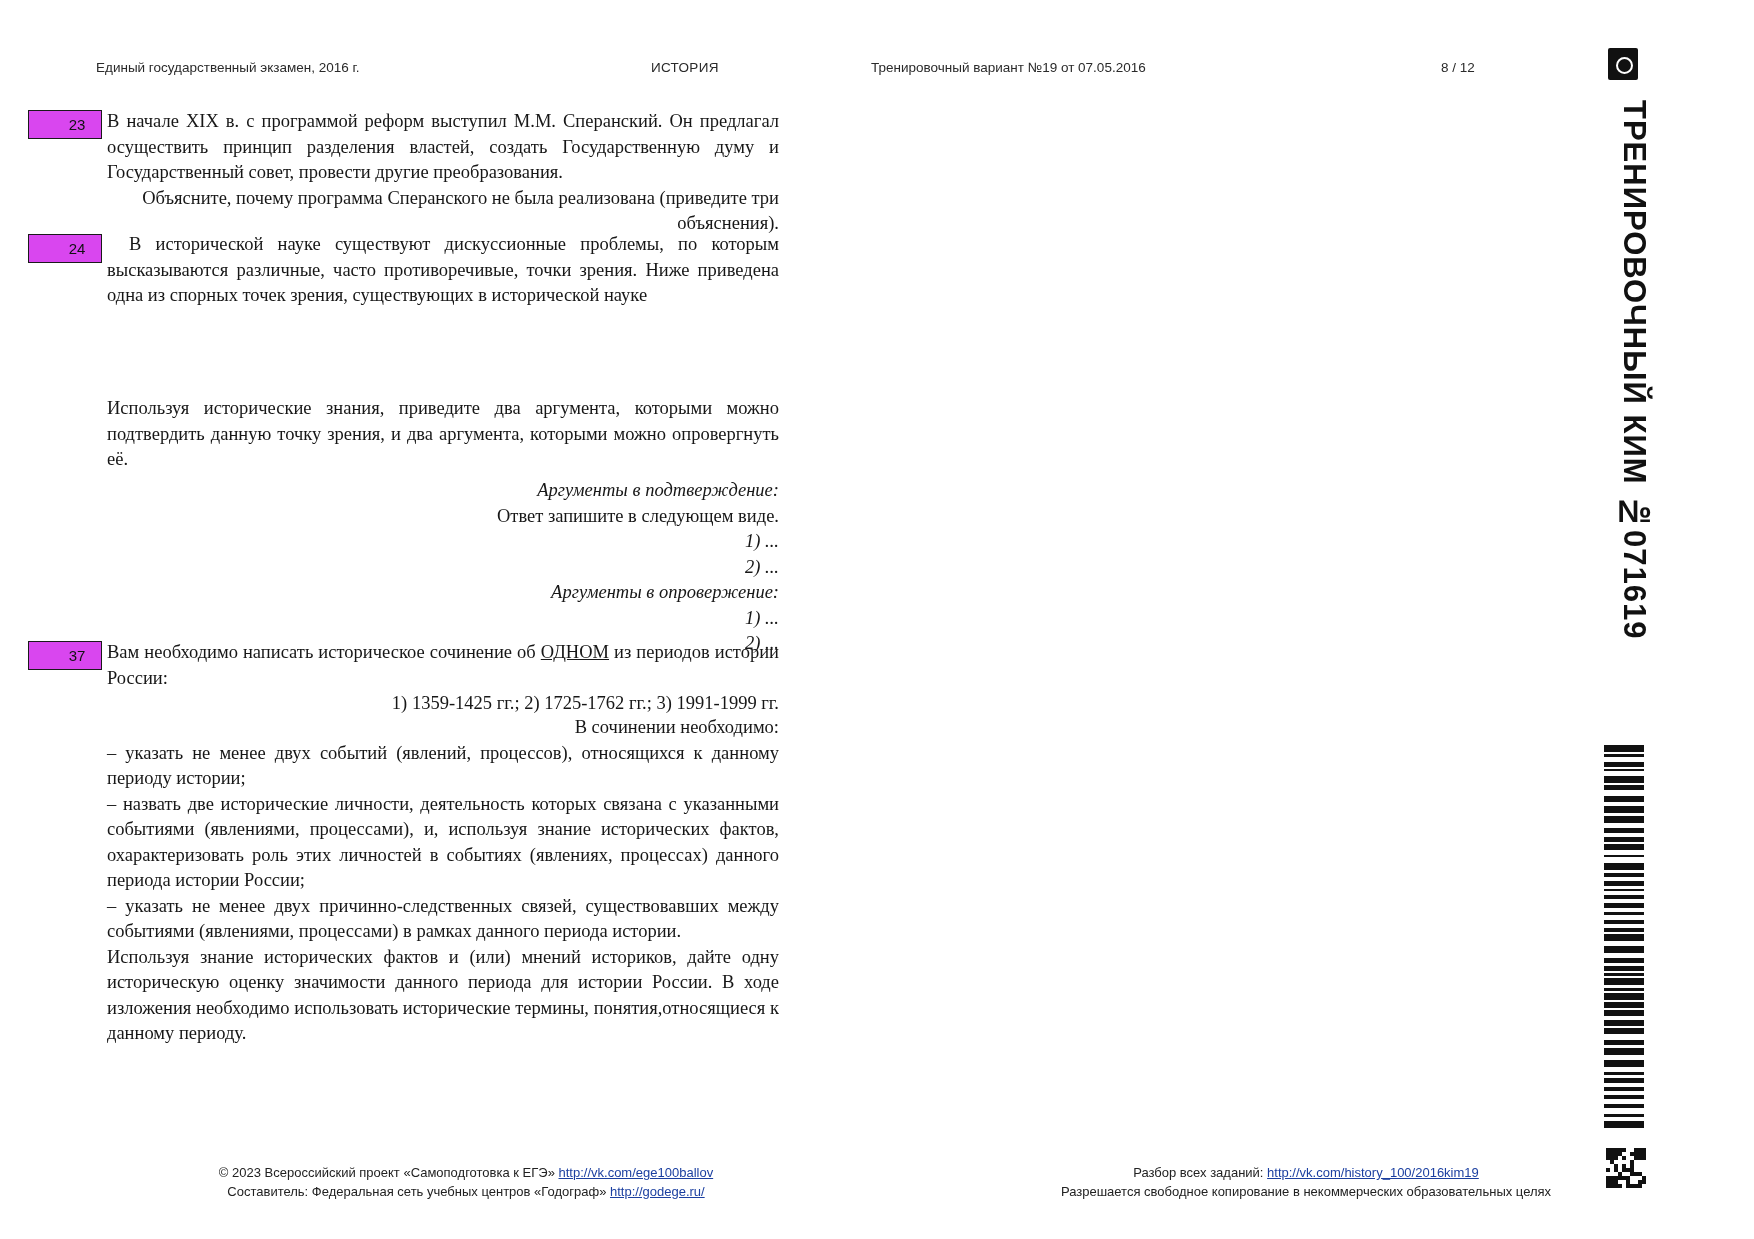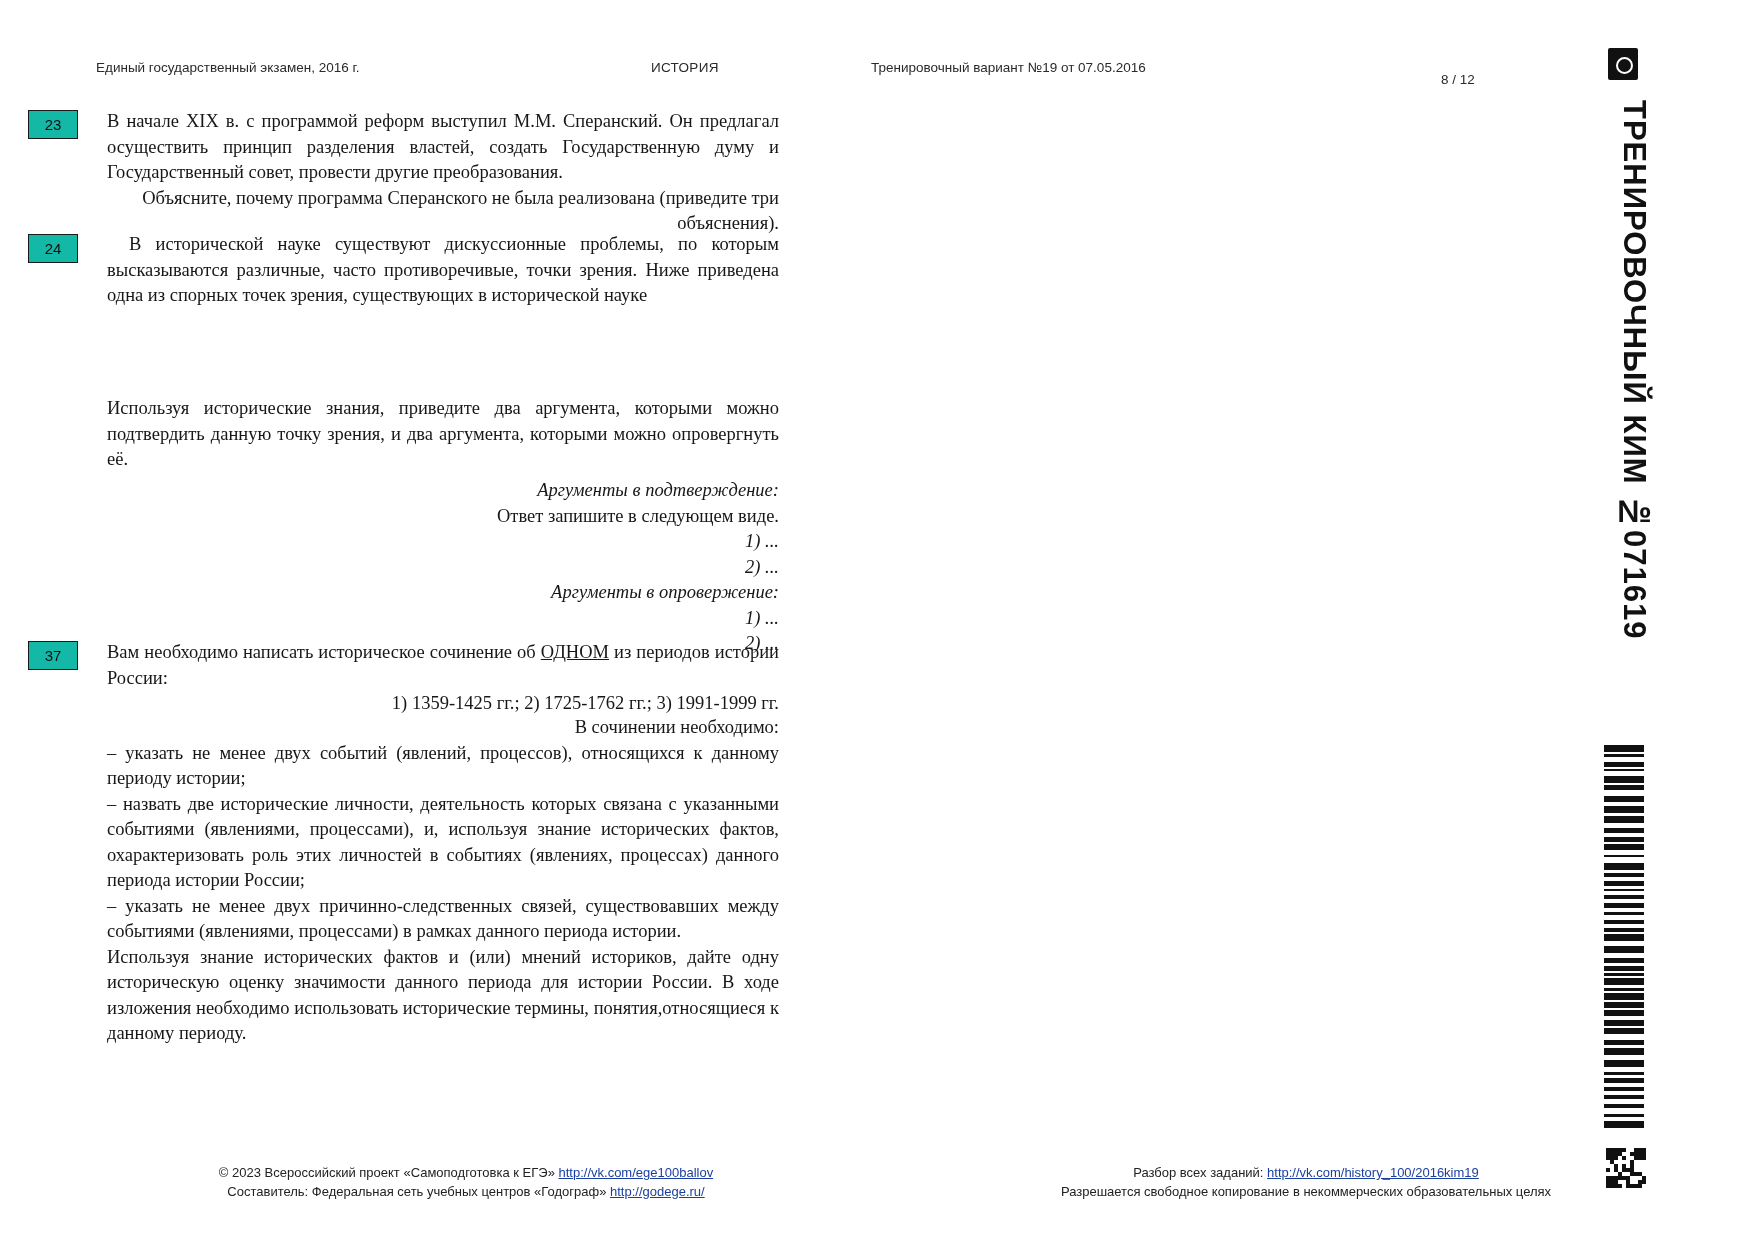--- a/index.html
+++ b/index.html
@@ -50,21 +50,20 @@
     position: absolute;
     left: 775px;
     top: 0;
     white-space: nowrap;
   }
   .header .h-page {
     position: absolute;
     left: 1345px;
     top: 0;
     white-space: nowrap;
-    margin-top: 12px;
   }
 
   
   .logo-box {
     position: absolute;
     top: 48px;
     left: 1608px;
     width: 30px;
     height: 32px;
     background: #111;
@@ -131,21 +130,22 @@
   .num-box {
     position: absolute;
     width: 48px;
     height: 27px;
     border: 1.4px solid #1a1a1a;
     font-family: "Liberation Sans", sans-serif;
     font-size: 15px;
     text-align: center;
     line-height: 27px;
     color: #111;
-    background: #14b8a6;
+    background: #d946ef;
+    padding-left: 24px;
   }
 
   .body-text {
     position: absolute;
     left: 107px;
     width: 672px;
     font-size: 18.5px;
     line-height: 25.5px;
     text-align: justify;
     color: #171717;

